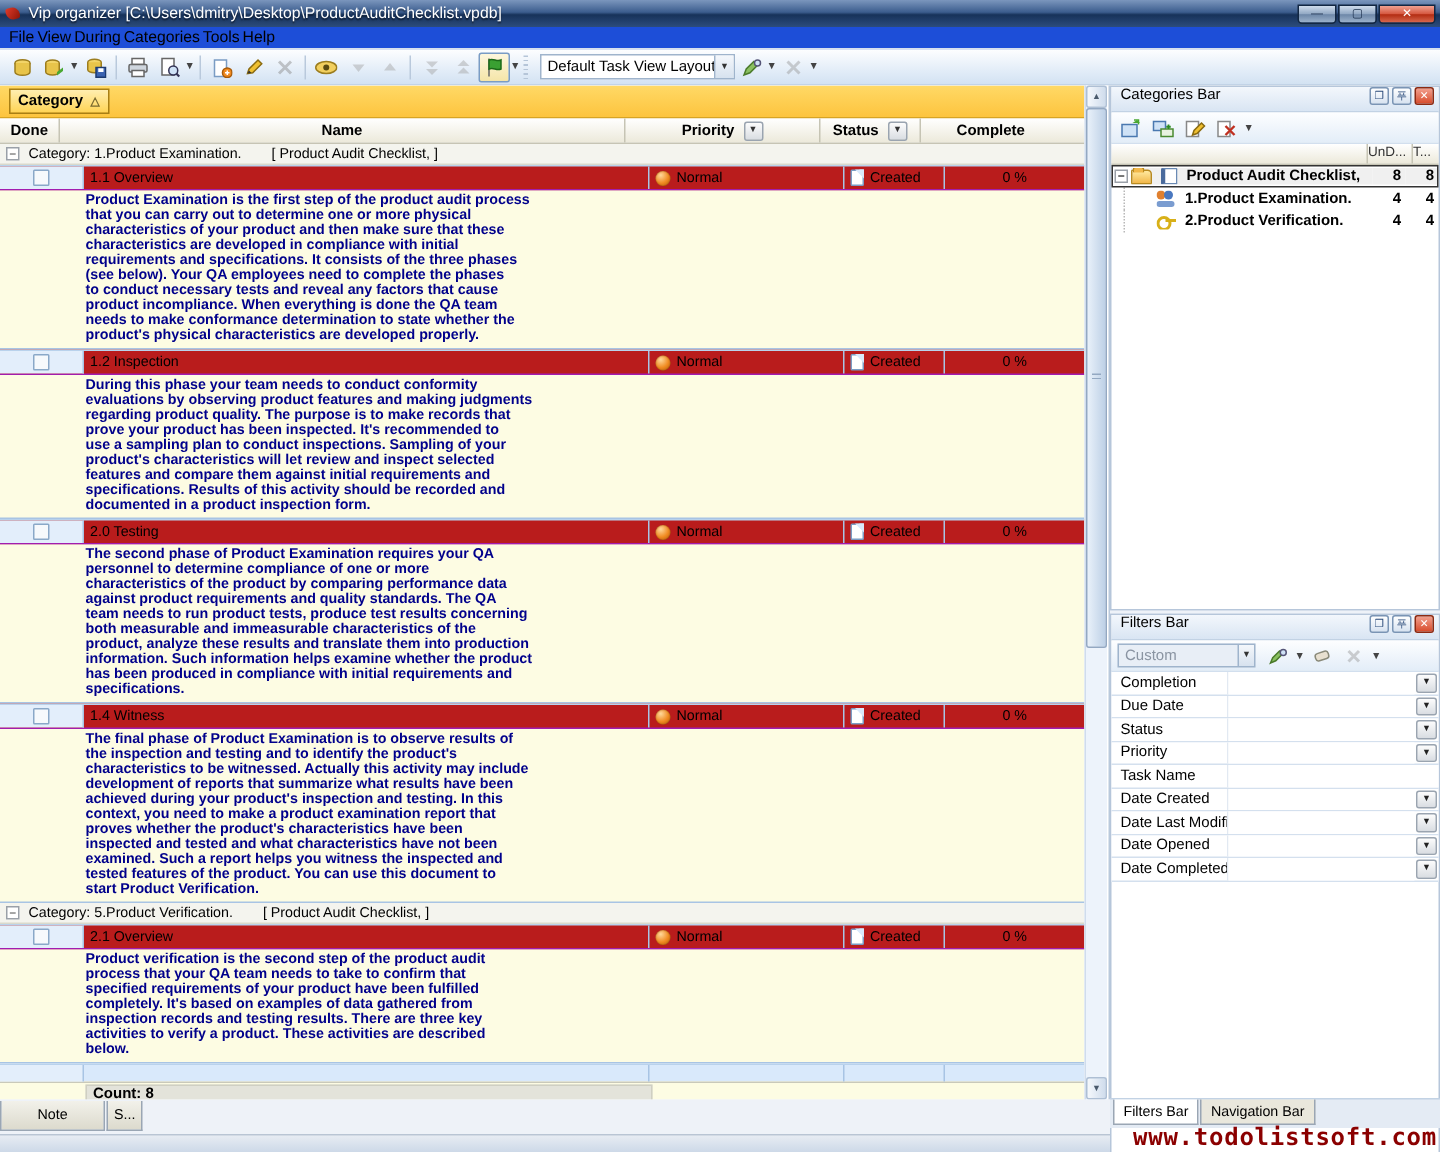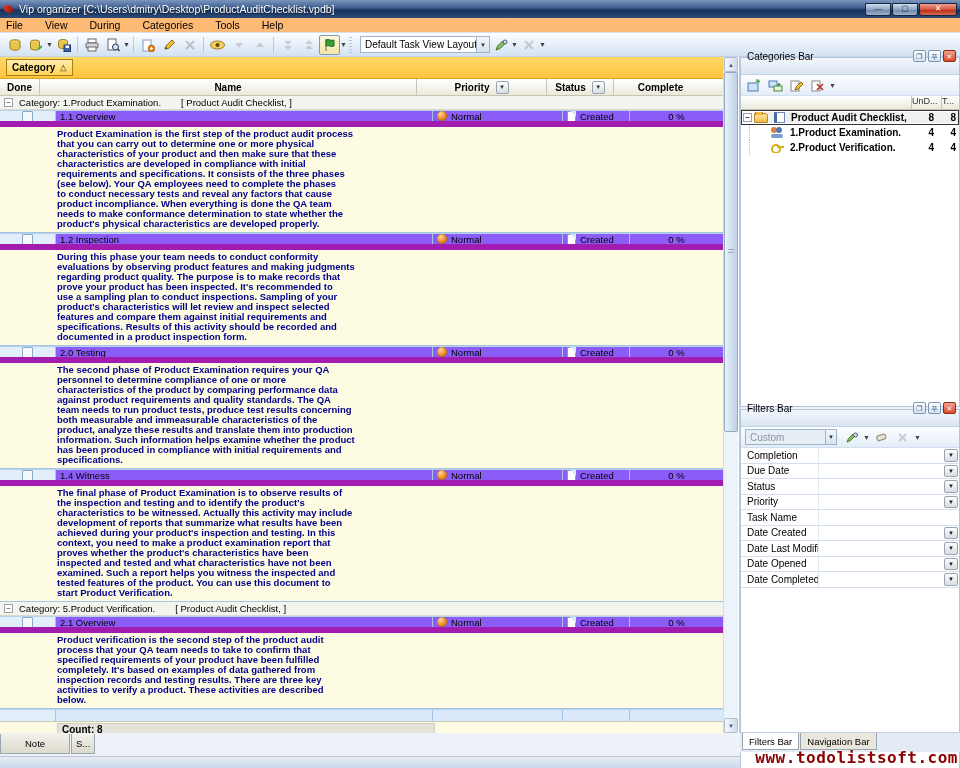--- a/index.html
+++ b/index.html
@@ -14,22 +14,22 @@
   .appicon:before{content:"";position:absolute;left:1px;top:2px;width:9px;height:8px;
     background:linear-gradient(135deg,#e03a2a,#8c1507);border-radius:2px 5px 2px 5px;transform:rotate(-12deg)}
   .title-text{font-size:10.5px;white-space:nowrap;text-shadow:0 1px 1px #00000088}
   .winbtns{margin-left:auto;display:flex;gap:1px}
   .wbtn{width:26px;height:13px;border:1px solid #122743;border-radius:0 0 3px 3px;
     background:linear-gradient(#cfdcec,#8fa6c2 50%,#6d87a8 52%,#9db3cc);display:flex;align-items:center;justify-content:center;
     color:#1a2f4c;font-size:8px;line-height:8px}
   .wbtn.close{background:linear-gradient(#f0a191,#d4553d 50%,#b22c12 52%,#d8694f);color:#fff;width:38px}
 
   
-  .menubar{position:absolute;left:0;top:18px;width:960px;height:15px;background:#fdba74;
-    border-bottom:1px solid #d7e0ec;display:flex;align-items:center;padding-left:6px;gap:22px}
+  .menubar{position:absolute;left:0;top:18px;width:960px;height:15px;background:#1d4ed8;
+    border-bottom:1px solid #d7e0ec;display:flex;align-items:center;padding-left:6px;gap:2px}
   .menu-item{font-size:10.5px;cursor:default}
 
   
   .toolbar{position:absolute;left:0;top:33px;width:960px;height:24px;
     background:linear-gradient(#fdfeff,#e3edf8 60%,#d3e2f2);border-bottom:1px solid #c2d3e6;
     display:flex;align-items:center;padding-left:4px}
   .tbi{width:21px;height:20px;display:flex;align-items:center;justify-content:center;border-radius:2px}
   .tbi svg{display:block}
   .tbsep{width:1px;height:16px;background:#b9c9dc;margin:0 3px}
   .dd{width:7px;color:#444;font-size:7px;display:flex;align-items:center;justify-content:center}
@@ -55,21 +55,21 @@
   .ch .fbtn-h{width:13px;height:13px;margin-left:6px;border:1px solid #9aa4b0;border-radius:2px;
     background:linear-gradient(#fcfcfc,#d9dde2);display:flex;align-items:center;justify-content:center;font-size:6px;color:#333}
   .w-done{width:40px}.w-name{width:377px}.w-pri{width:130px}.w-status{width:67px}.w-comp{width:93px;border-right:none}
 
   .grouprow{height:14px;background:#f4f4ee;border-bottom:1px solid #d9d9cc;display:flex;align-items:center;
     padding-left:4px;font-size:9.5px;gap:6px}
   .expander{width:9px;height:9px;border:1px solid #9aa0a8;background:#fff;font-size:8px;line-height:7px;
     text-align:center;color:#333;flex:0 0 auto}
   .gref{margin-left:14px}
 
-  .taskrow{height:17px;display:flex;background:#8b5cf6;border-bottom:6px solid #a21caf;border-top:1px solid #b9d2ec}
+  .taskrow{height:17px;display:flex;background:#b91c1c;border-bottom:1px solid #a21caf;border-top:1px solid #b9d2ec}
   .cell{display:flex;align-items:center;font-size:9.5px;border-right:1px solid #a8c4e4;overflow:hidden}
   .c-done{width:56px;justify-content:center;background:#e3eefb}
   .c-name{width:377px;padding-left:4px}
   .c-pri{width:130px;padding-left:4px;gap:4px}
   .c-status{width:67px;padding-left:4px;gap:4px}
   .c-comp{width:93px;justify-content:center;border-right:none}
   .checkbox{width:11px;height:11px;border:1px solid #8aa8c8;background:#f6f9fc;border-radius:1px}
   .ball{width:10px;height:10px;border-radius:50%;flex:0 0 auto;
     background:radial-gradient(circle at 35% 28%,#ffd89a,#f08a20 55%,#b35c0c);box-shadow:inset 0 0 1px #7a3c04}
   .page{width:9px;height:11px;background:#fff;border:1px solid #7a9cc4;border-radius:1px;flex:0 0 auto;position:relative}
@@ -104,21 +104,21 @@
 
   .bottomstrip{position:absolute;left:0;top:756px;width:960px;height:12px;
     background:linear-gradient(#e7ecf3,#cdd9e8);border-top:1px solid #b9c5d4}
 
   
   .rightpanel{position:absolute;left:740px;top:57px;width:220px;height:711px;background:#eef2f8}
   .panel{position:absolute;left:0;width:220px;border:1px solid #b6c6da;background:#fff}
   .panel.cats{top:0;height:350px}
   .panel.filt{top:352px;height:378px}
   .phead{height:17px;background:linear-gradient(#f3f7fc,#d9e5f3);border-bottom:1px solid #c2d2e4;
-    display:flex;align-items:flex-end;padding:0 3px 12px 6px;font-size:10px}
+    display:flex;align-items:flex-start;padding:0 3px 12px 6px;font-size:10px}
   .pbtns{margin-left:auto;display:flex;gap:2px}
   .pbtn{width:13px;height:12px;border:1px solid #7a94b4;border-radius:2px;background:linear-gradient(#fff,#d7e2f0);
     display:flex;align-items:center;justify-content:center;font-size:7px;line-height:7px;color:#2a4a7a}
   .pbtn.close{background:linear-gradient(#f2a08e,#d84c2c);color:#fff;border-color:#8c2a12}
   .ptool{height:21px;background:linear-gradient(#fdfeff,#e3edf8);border-bottom:1px solid #d2dfee;
     display:flex;align-items:center;padding-left:4px;gap:2px}
   .pti{width:19px;height:17px;display:flex;align-items:center;justify-content:center}
 
   .treehead{height:14px;display:flex;background:linear-gradient(#ffffff,#ece9da);border-bottom:1px solid #c6c4b4;
     font-size:9px;color:#333}

